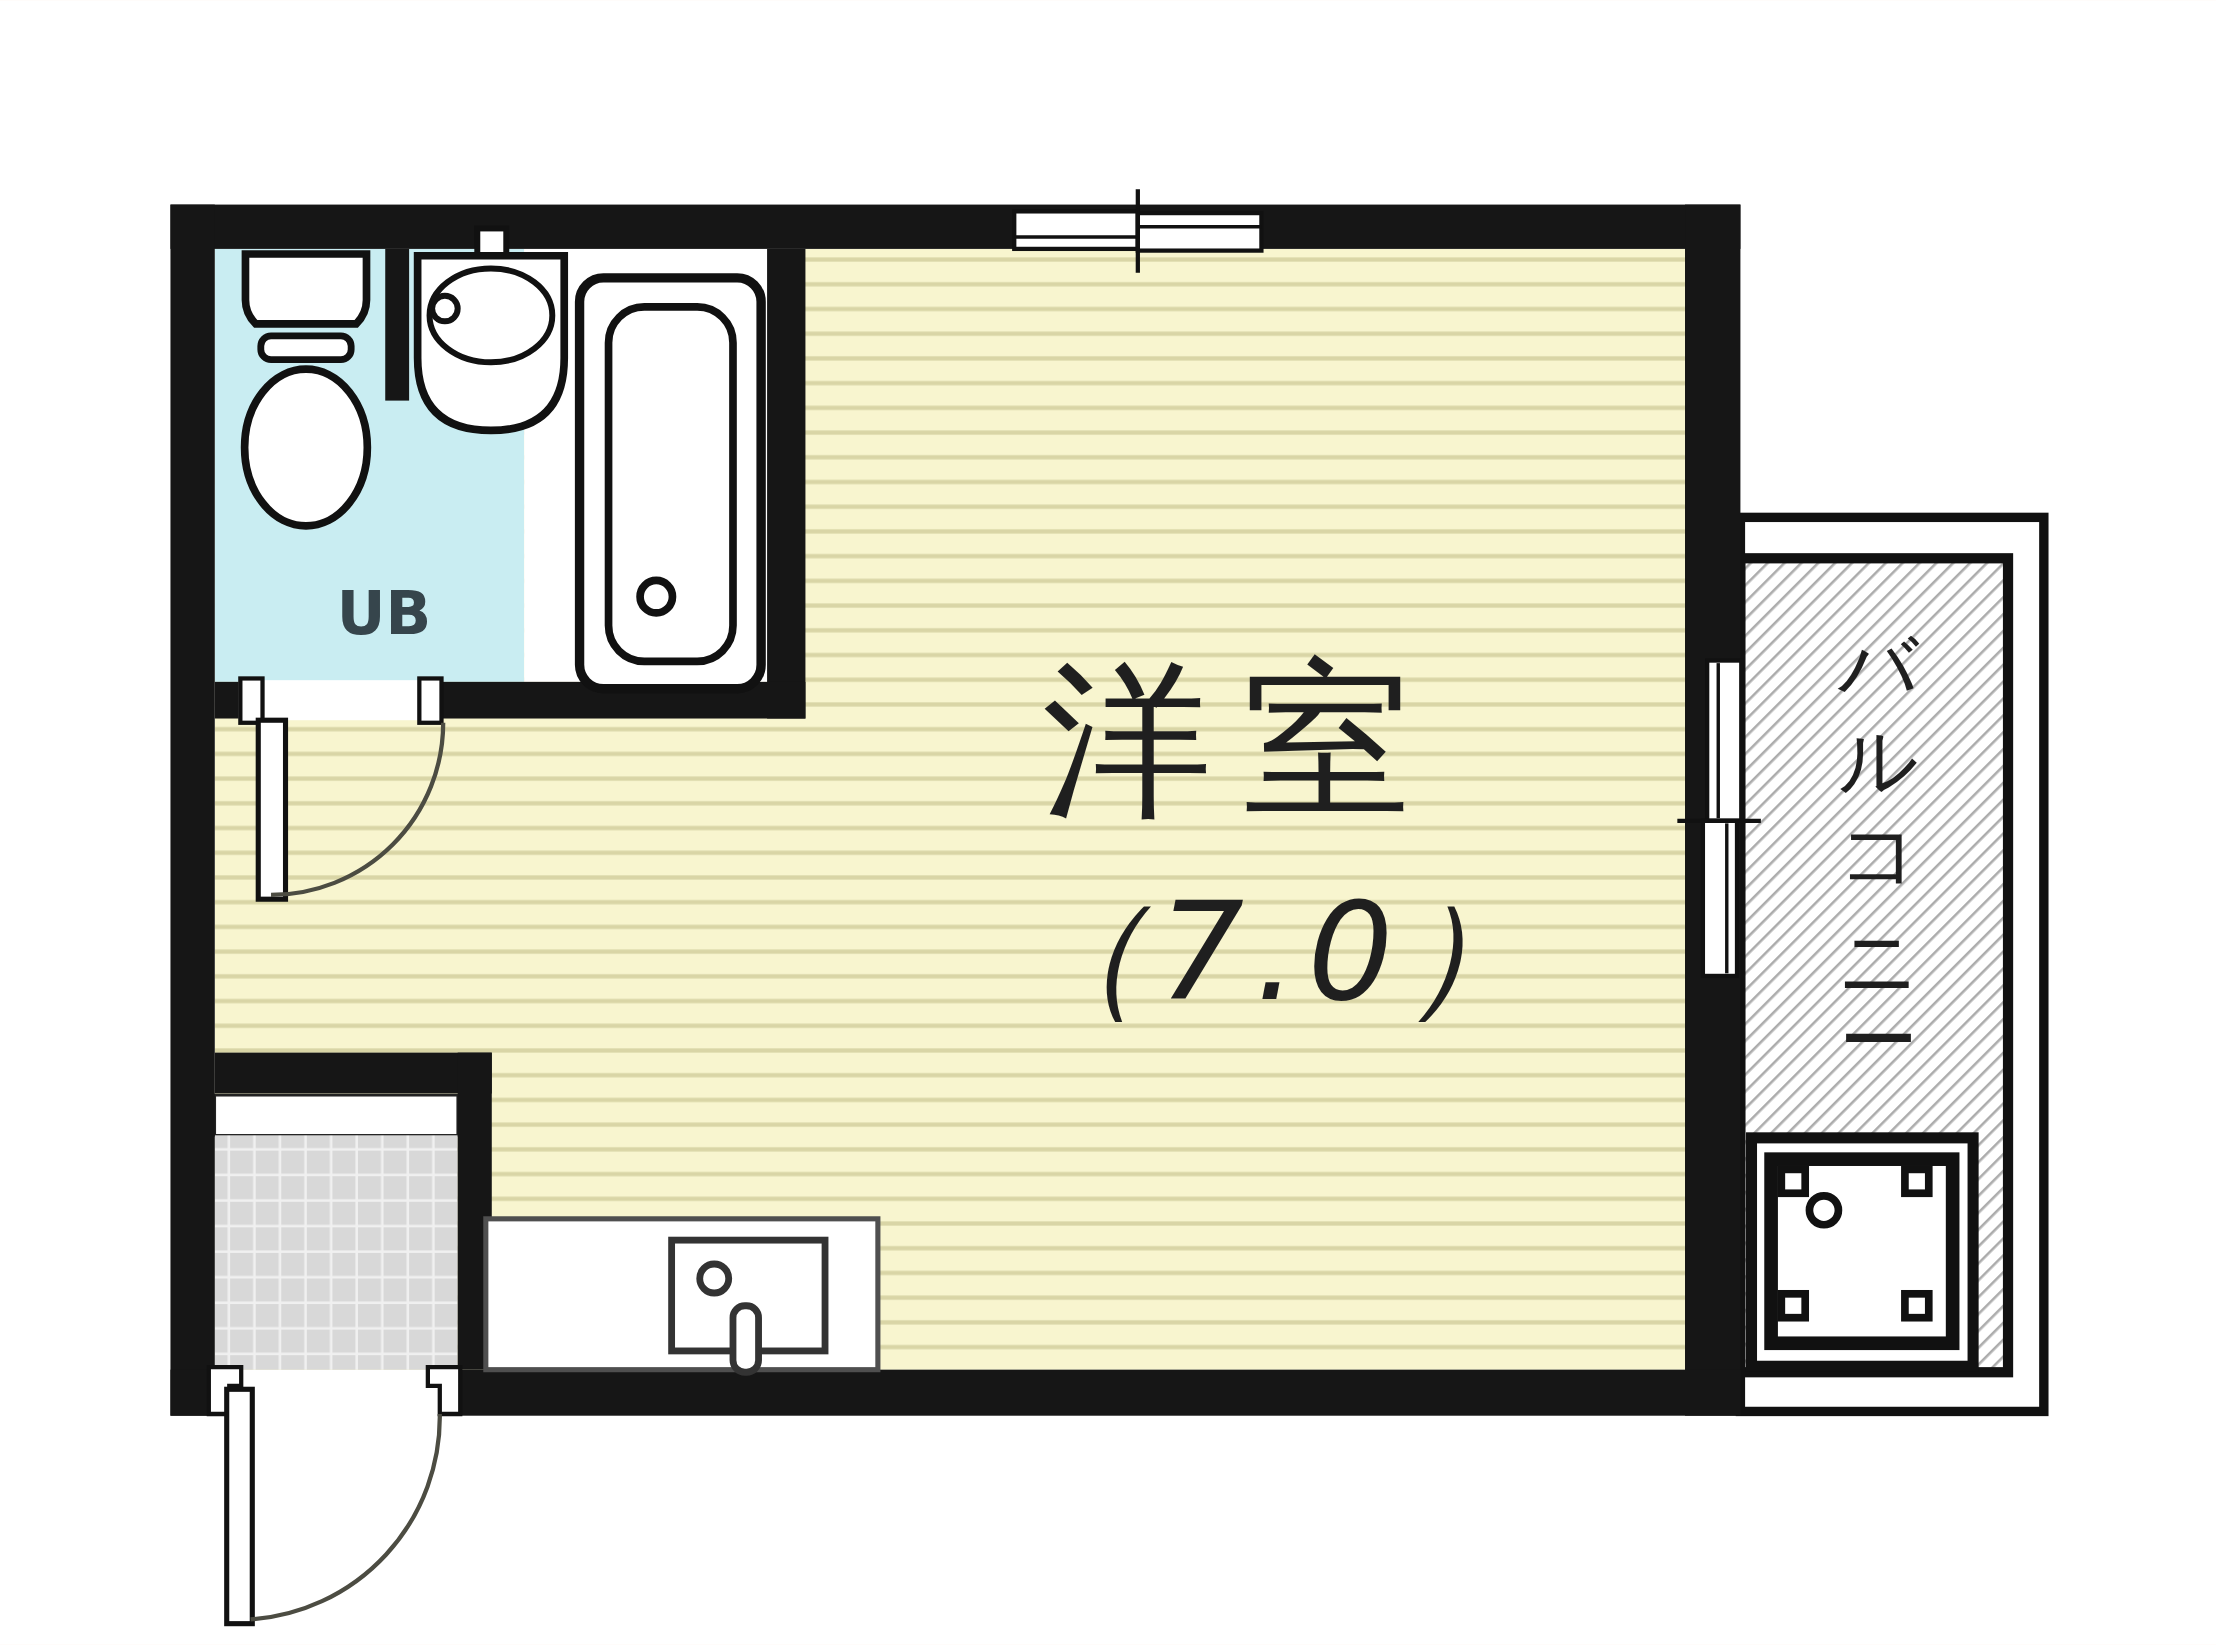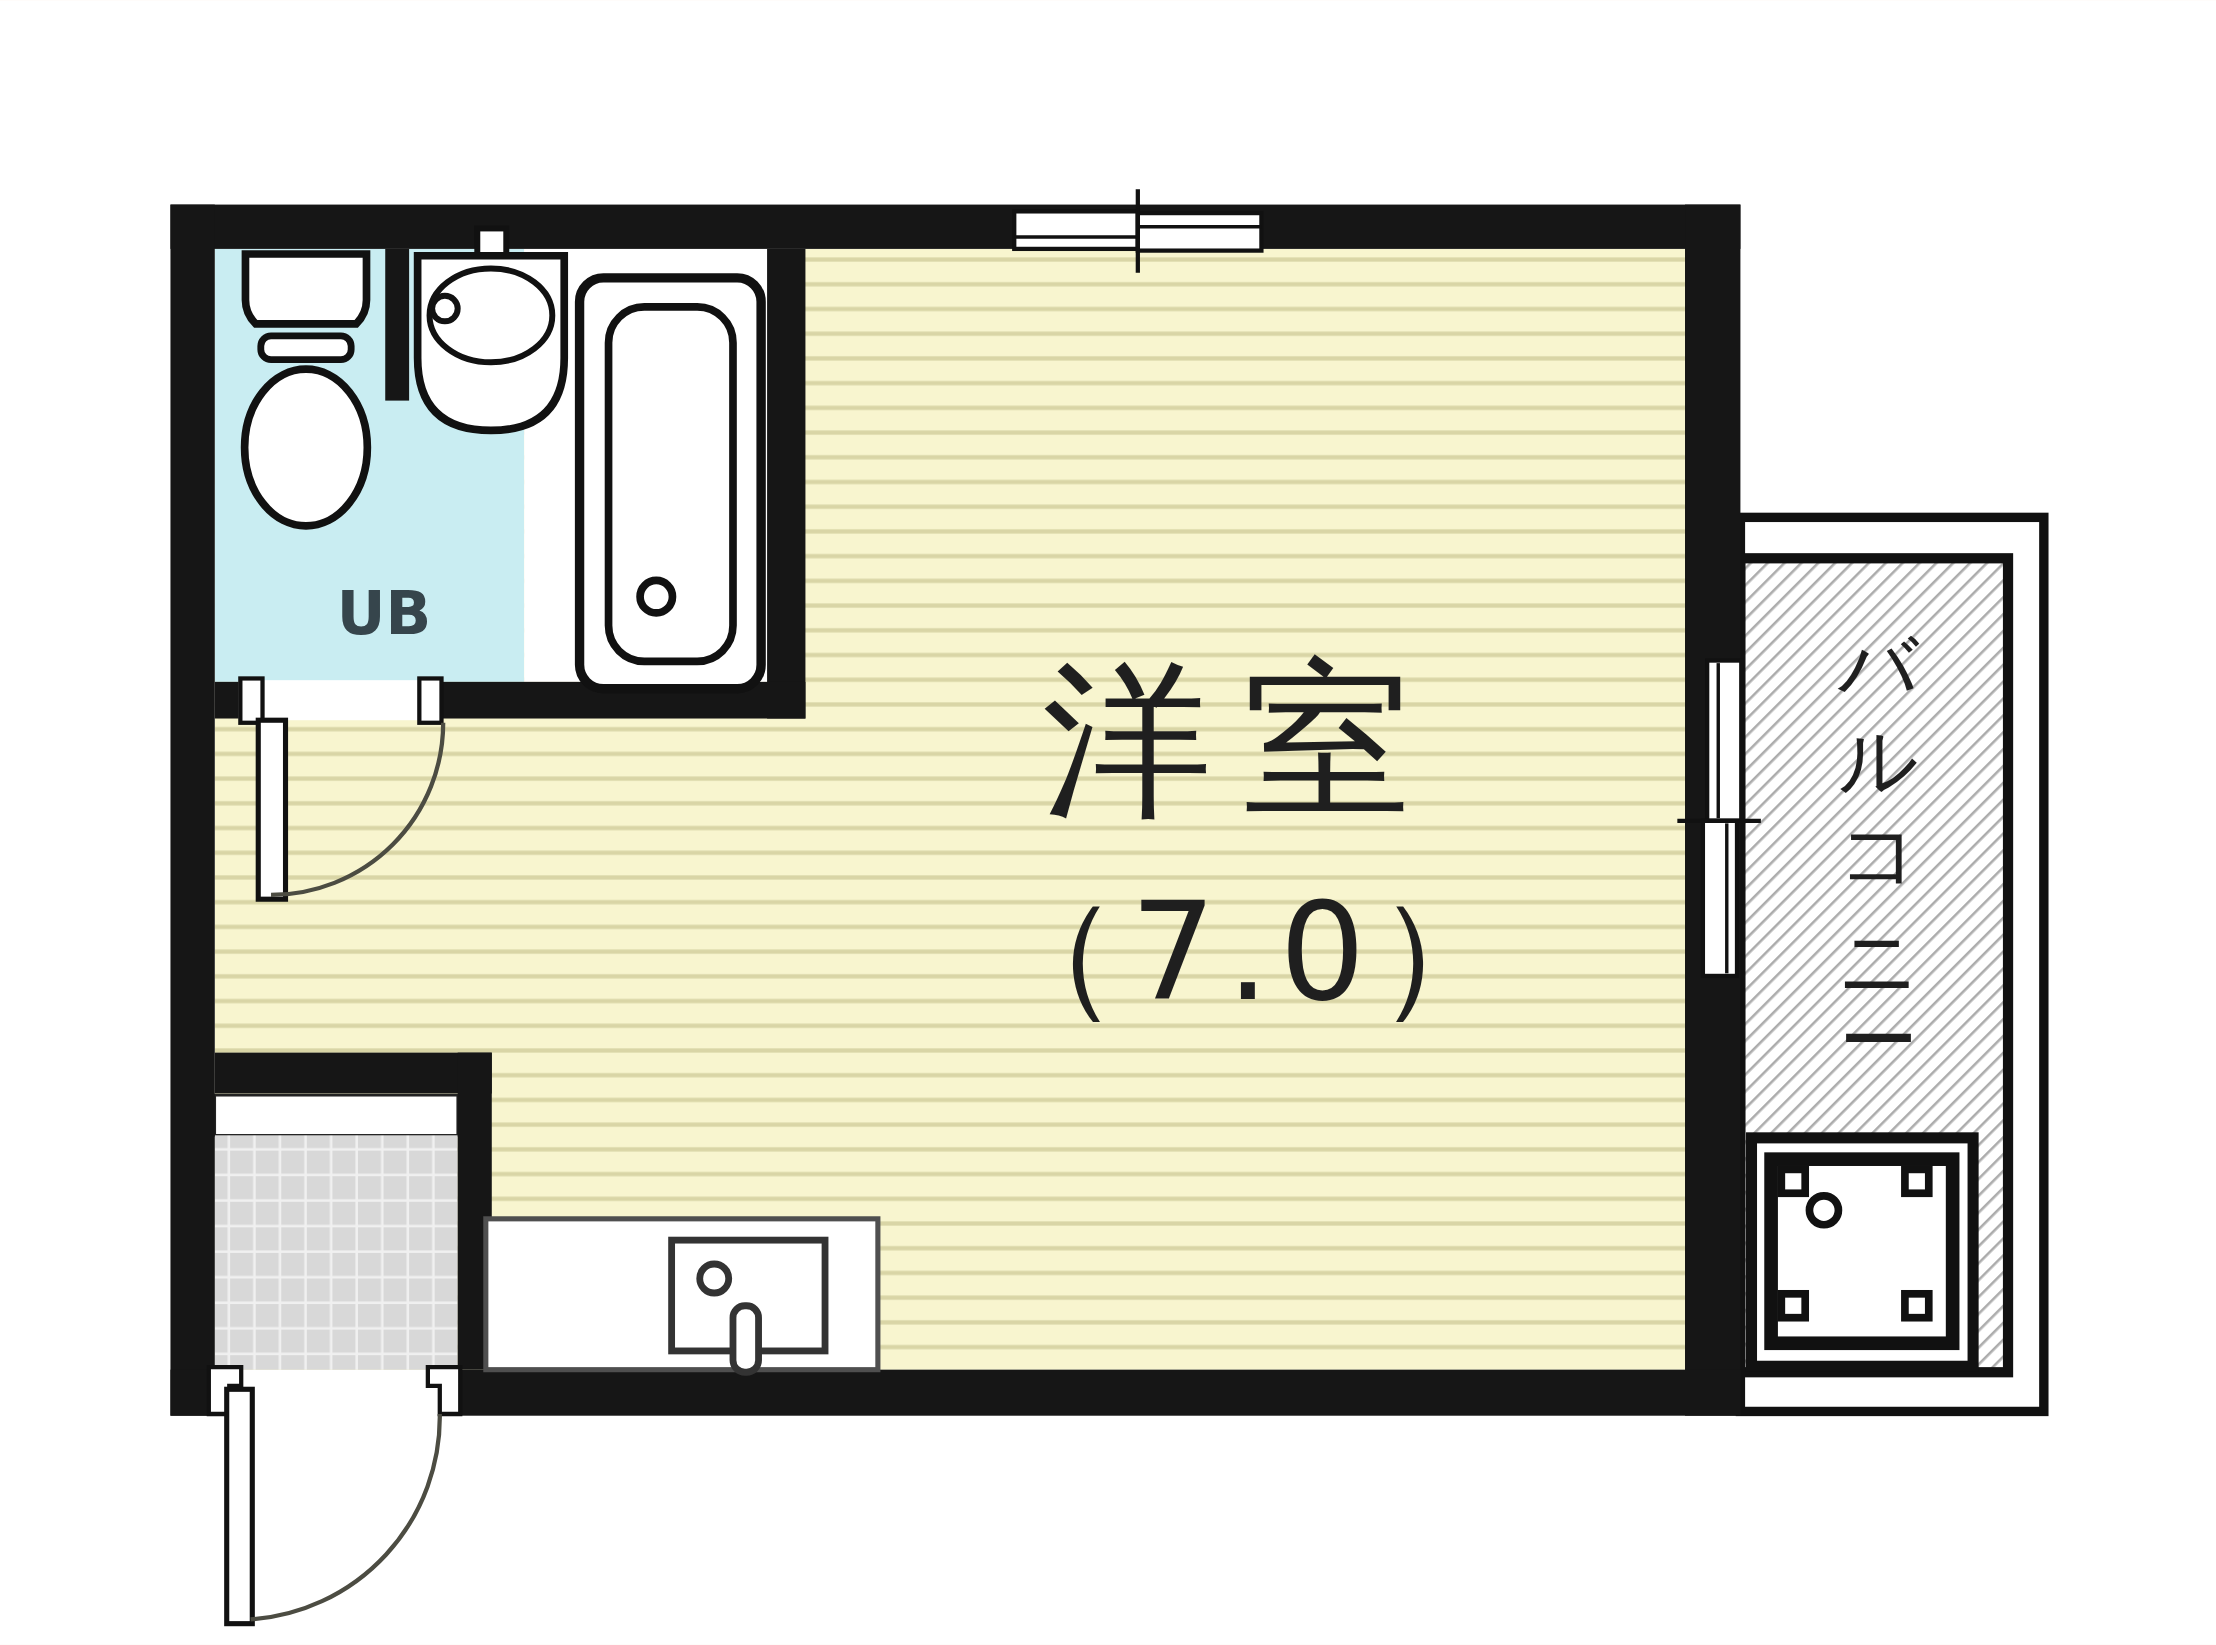--- a/index.html
+++ b/index.html
@@ -17,22 +17,22 @@
     font-weight:500;
     white-space:nowrap;
     line-height:1;
     text-align:center;
   }
   .label-room{
     left:901px;top:655px;width:682px;
     font-size:170px;letter-spacing:30px;
   }
   .label-size{
-    left:912px;top:885px;width:682px;
-    font-size:135px;letter-spacing:10.2px;font-weight:500;
+    left:940px;top:885px;width:682px;
+    font-size:135px;letter-spacing:10.2px;font-weight:500;font-style:italic;
   }
   .label-ub{
     left:256px;top:552px;width:256px;
     font-size:60px;font-weight:700;color:var(--ub_label);margin-top:31px;
   }
   .label-genkan{
     left:181px;top:1209px;width:341px;
     font-size:73px;letter-spacing:5.1px;font-weight:600;
   }
   .label-balcony{

